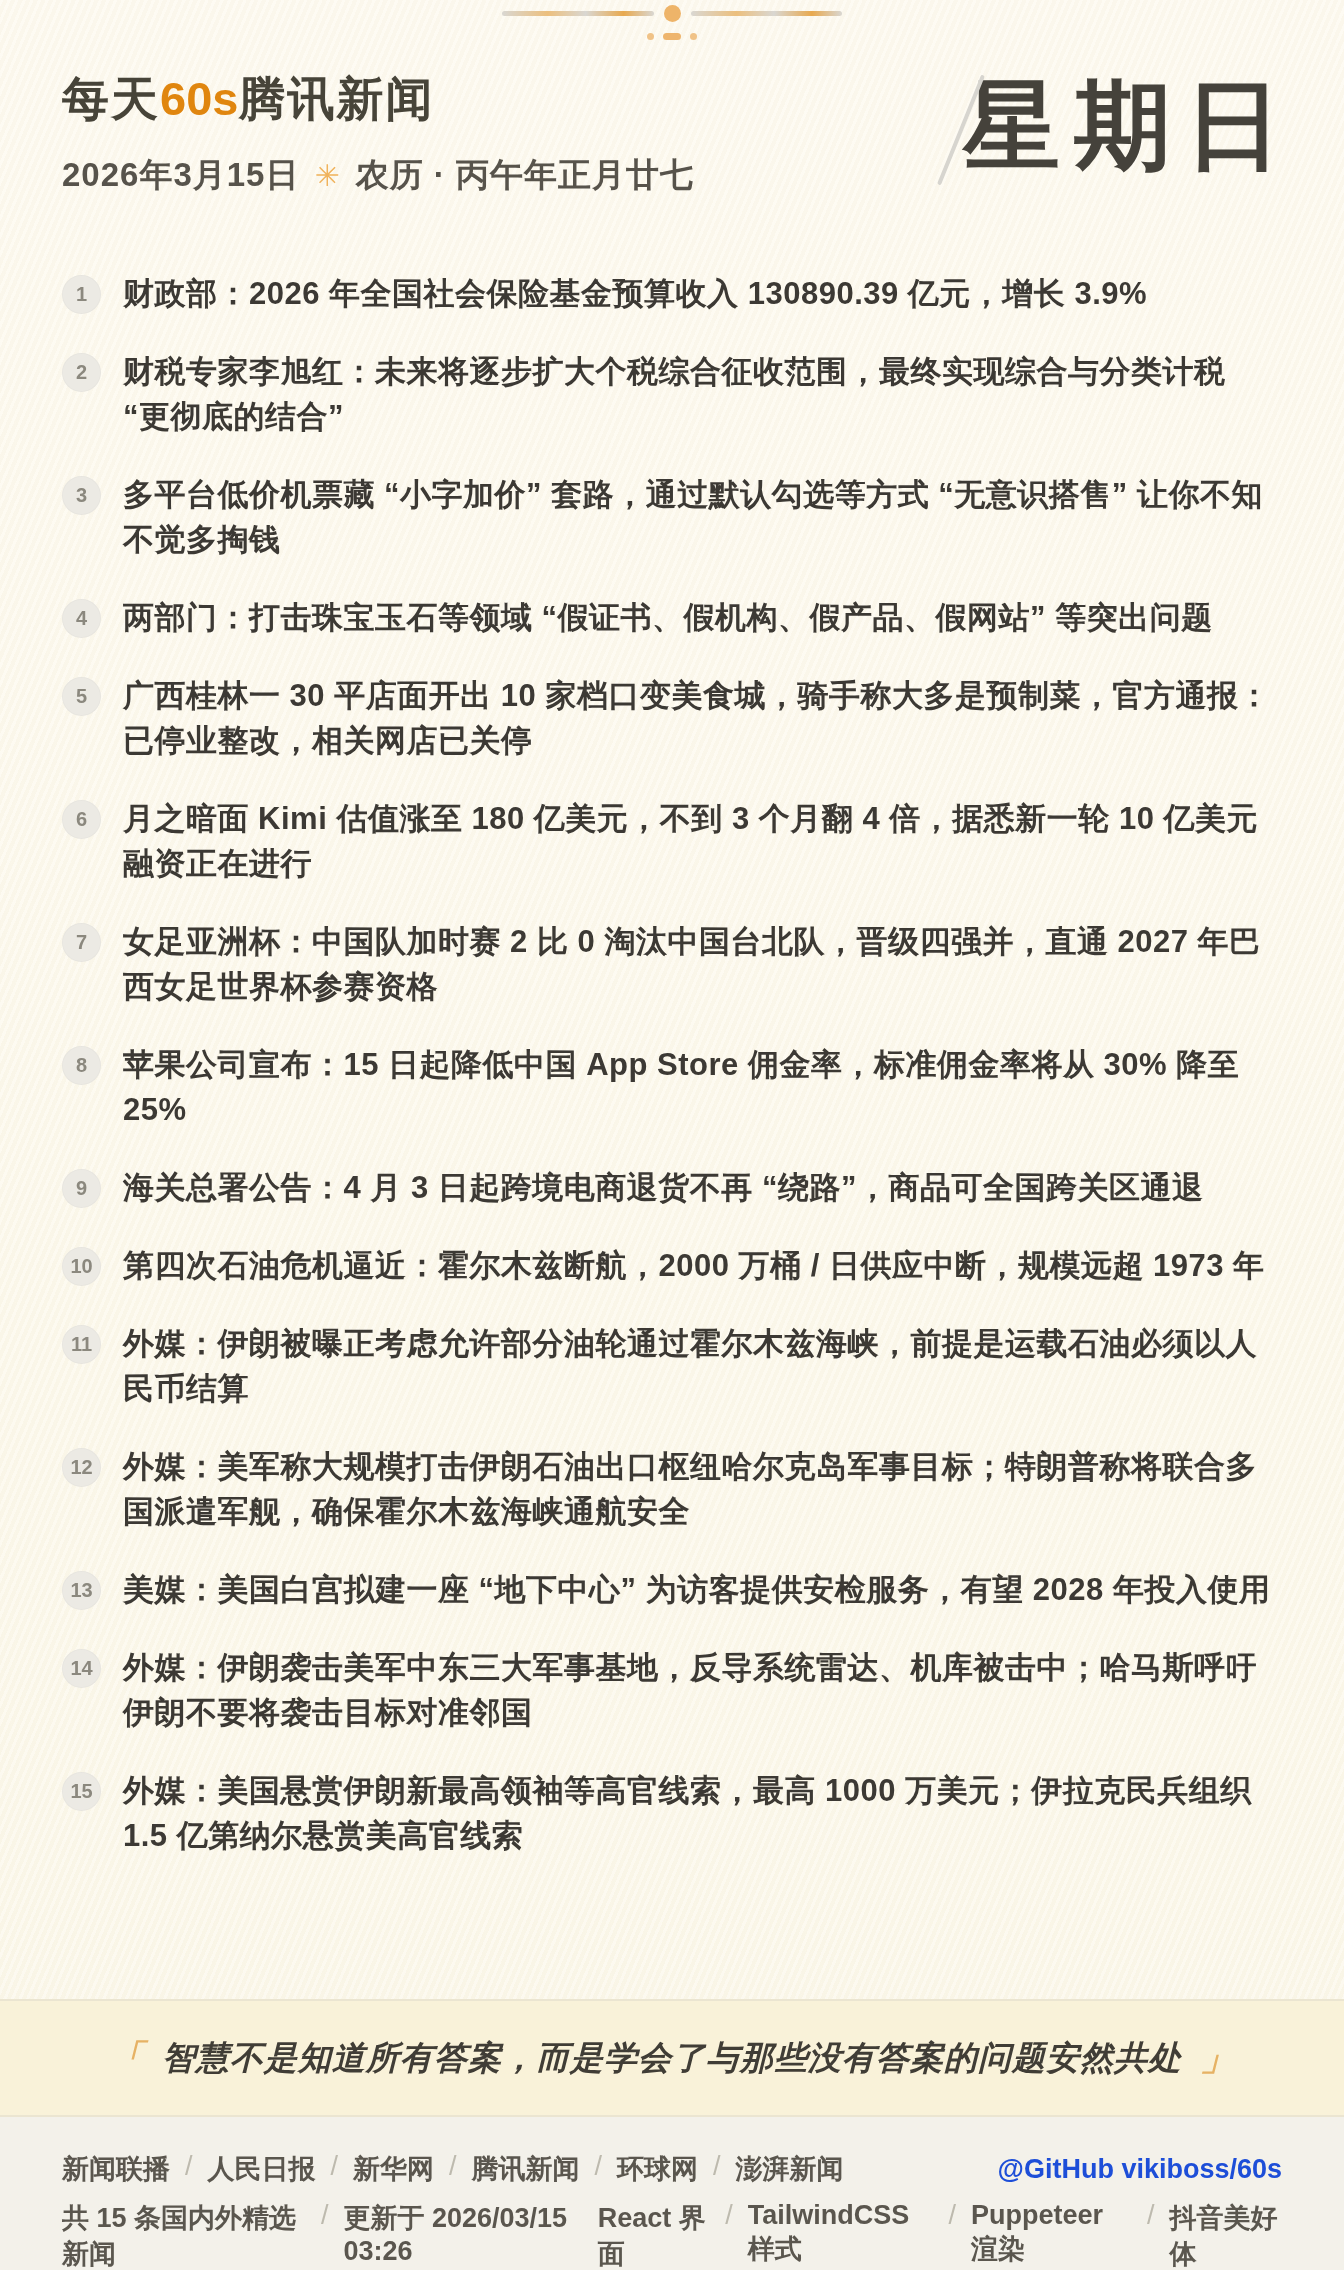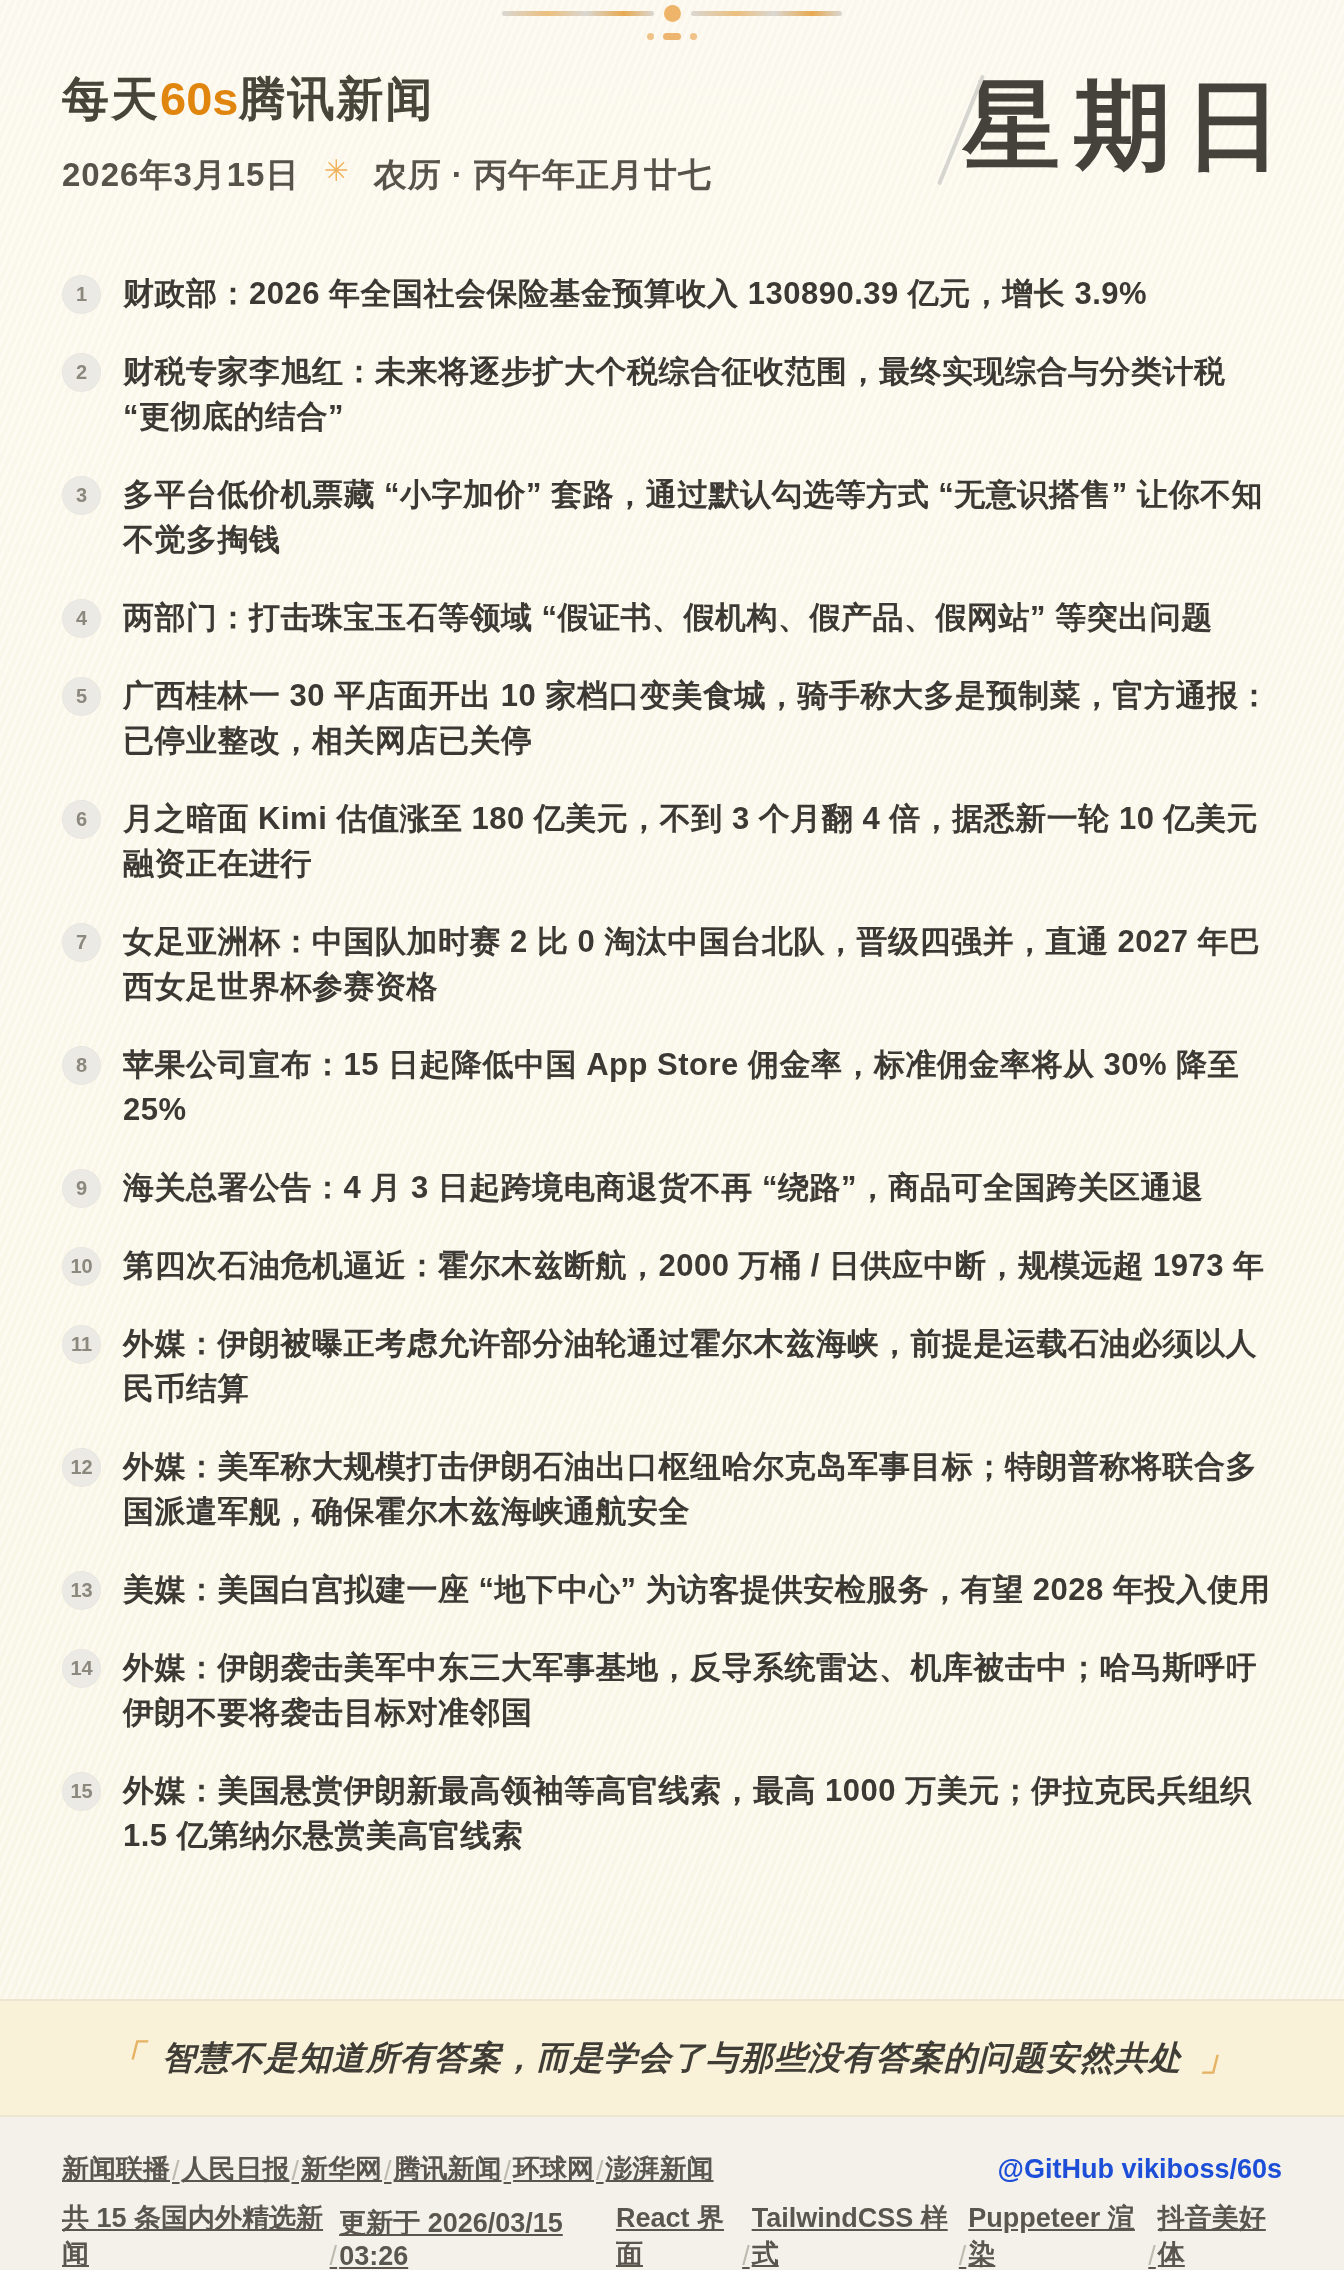--- a/index.html
+++ b/index.html
@@ -25,21 +25,21 @@
   .dots .dot { width: 7px; height: 7px; border-radius: 50%; background: #f0c287; }
   .dots .dash { width: 18px; height: 7px; border-radius: 4px; background: #eeb56e; }
 
   
   header { display: flex; justify-content: space-between; align-items: flex-start;
     padding: 0 62px 0 62px; margin-top: 16px; }
   .h-left { padding-top: 12px; }
   .title { font-size: 47px; font-weight: 700; color: #474439; letter-spacing: 2px;
     display: flex; align-items: baseline; }
   .title .hl { color: #e0860f; letter-spacing: 0; }
-  .date-row { margin-top: 22px; display: flex; align-items: flex-start; gap: 24px;
+  .date-row { margin-top: 22px; display: flex; align-items: center; gap: 15px;
     font-size: 33px; font-weight: 700; color: #57534b; letter-spacing: 1px; }
   .date-row .star { color: #f0b35c; font-size: 30px; }
   .h-right { display: flex; align-items: center; padding-top: 6px; }
   .slash { width: 4px; height: 118px; background: #d7d5cf; border-radius: 2px;
     transform: rotate(22deg); margin-top: 4px; }
   .weekday { font-size: 97px; font-weight: 800; color: #45423b; letter-spacing: 14px; margin-right: -14px; }
 
   
   main { flex: 1; padding: 0 62px; margin-top: 73px; }
   ol.news { list-style: none; }
@@ -57,21 +57,21 @@
     display: flex; align-items: center; justify-content: center; gap: 18px; }
   .quote-band .bracket { color: #e6b264; font-size: 36px; font-weight: 700; font-style: italic; }
   .quote-band .quote-text { font-size: 33px; font-weight: 700; font-style: italic;
     color: #403d36; letter-spacing: 1px; }
 
   
   footer { flex: 0 0 auto; height: 153px; background: #f3f1ea;
     padding: 34px 62px 0 62px; display: flex; flex-direction: column; gap: 13px;
     font-size: 27px; font-weight: 700; color: #5a564e; }
   .f-row { display: flex; justify-content: space-between; align-items: center; }
-  .f-group { display: flex; align-items: flex-end; gap: 2px; text-decoration: underline; }
+  .f-group { display: flex; align-items: flex-start; gap: 15px; }
   .sep { color: #bdbaae; font-weight: 400; }
   .f-right { color: #1d4ed8; }
 </style>
 </head>
 <body>
 
 <div class="page">
 
   <div class="ornament">
     <div class="line"></div>

